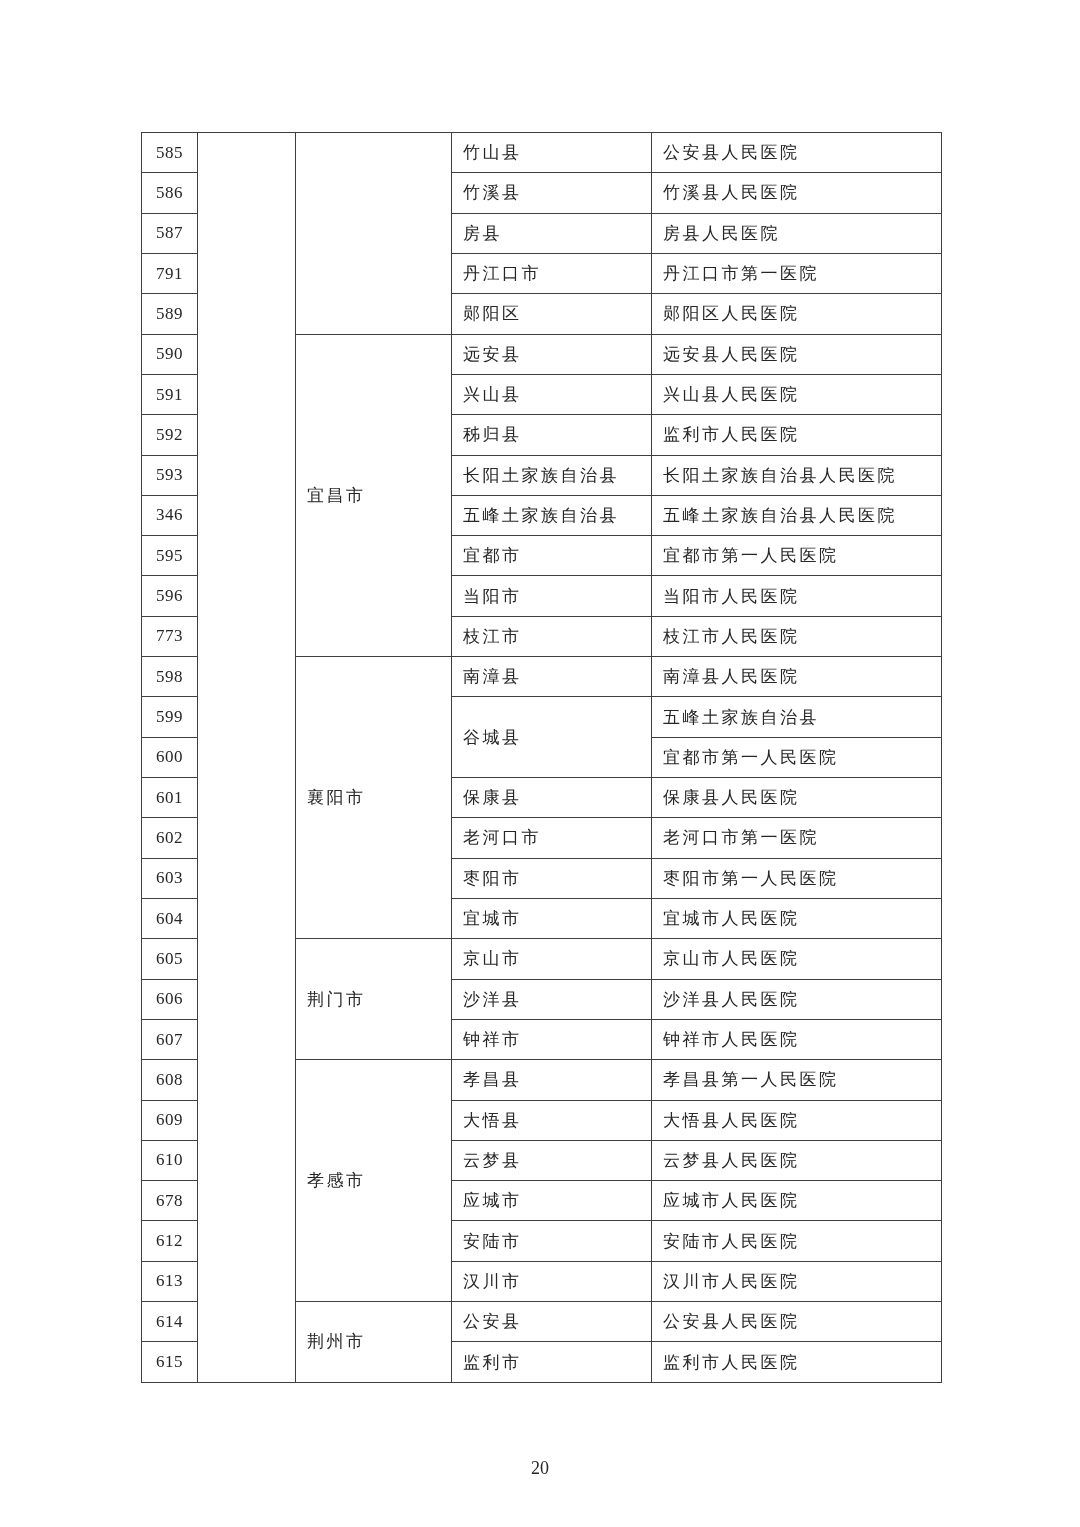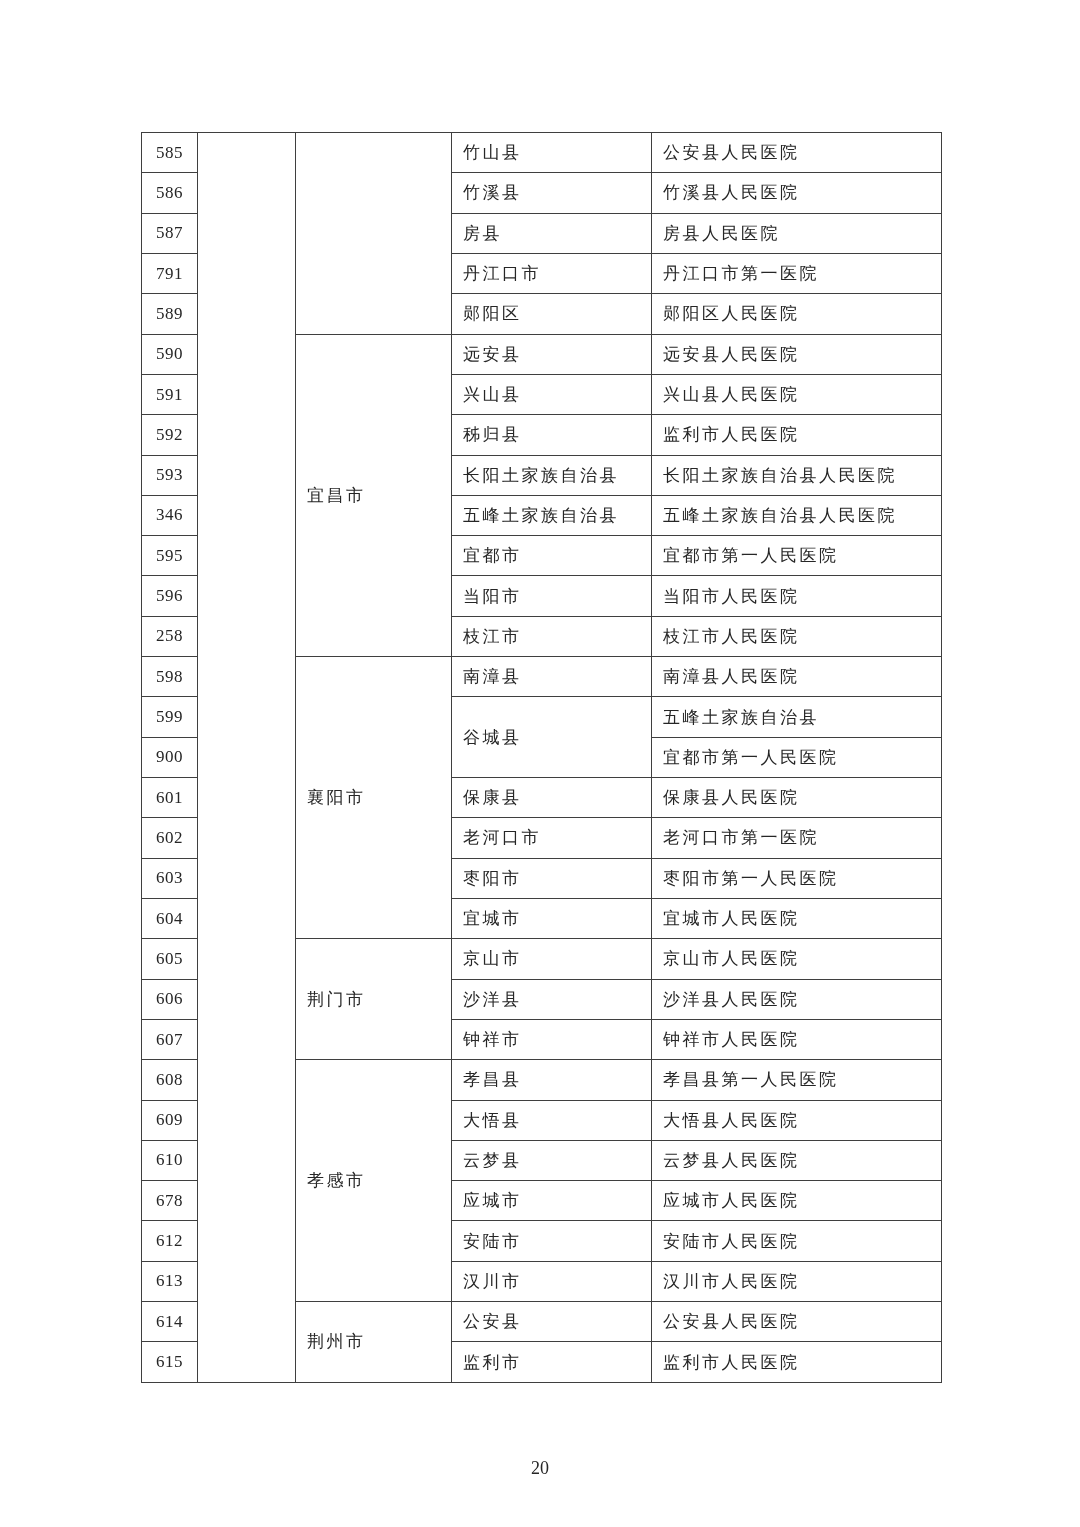--- a/index.html
+++ b/index.html
@@ -126,37 +126,37 @@
           <td class="no-cell">595</td>
           <td>宜都市</td>
           <td>宜都市第一人民医院</td>
         </tr>
         <tr>
           <td class="no-cell">596</td>
           <td>当阳市</td>
           <td>当阳市人民医院</td>
         </tr>
         <tr>
-          <td class="no-cell">258</td>
+          <td class="no-cell">773</td>
           <td>枝江市</td>
           <td>枝江市人民医院</td>
         </tr>
         <tr>
           <td class="no-cell">598</td>
           <td rowspan="7">襄阳市</td>
           <td>南漳县</td>
           <td>南漳县人民医院</td>
         </tr>
         <tr>
           <td class="no-cell">599</td>
           <td rowspan="2">谷城县</td>
           <td>五峰土家族自治县</td>
         </tr>
         <tr>
-          <td class="no-cell">900</td>
+          <td class="no-cell">600</td>
           <td>宜都市第一人民医院</td>
         </tr>
         <tr>
           <td class="no-cell">601</td>
           <td>保康县</td>
           <td>保康县人民医院</td>
         </tr>
         <tr>
           <td class="no-cell">602</td>
           <td>老河口市</td>

